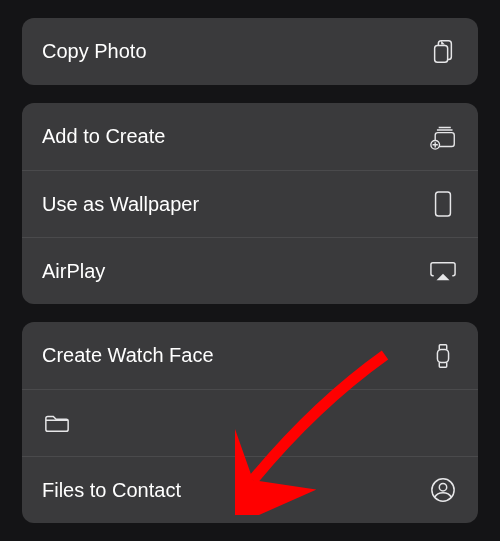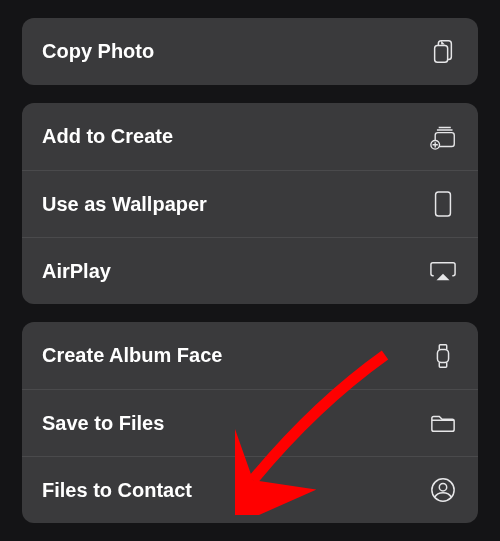--- a/index.html
+++ b/index.html
@@ -19,21 +19,21 @@
     overflow: hidden;
   }
   .menu-item {
     display: flex;
     align-items: center;
     justify-content: space-between;
     height: 67px;
     padding: 0 20px;
     color: #fff;
     font-size: 20px;
-    font-weight: 700;
+    font-weight: 400;
     border-top: 1px solid #4a4a4c;
     cursor: pointer;
   }
   .menu-item:first-child { border-top: none; }
   .icon {
     display: flex;
     align-items: center;
     justify-content: center;
     color: #e6e6e8;
     width: 30px;
@@ -91,31 +91,30 @@
       <svg viewBox="0 0 28 22" fill="none" stroke="currentColor" stroke-width="1.6">
         <path d="M4 16 h-1 a2 2 0 0 1 -2 -2 V4 a2 2 0 0 1 2-2 h22 a2 2 0 0 1 2 2 v10 a2 2 0 0 1 -2 2 h-1"></path>
         <path d="M14 14 l7 7 h-14 z" fill="currentColor" stroke="none"></path>
       </svg>
     </span>
   </div>
 </div>
 
 <div class="group" style="margin-bottom:0;">
   <div class="menu-item">
-    <span>Create Album Face</span>
+    <span>Create Watch Face</span>
     <span class="icon">
       <svg viewBox="0 0 18 28" fill="none" stroke="currentColor" stroke-width="1.6">
         <rect x="3" y="7" width="12" height="14" rx="4"></rect>
         <path d="M5 7 V3 a1 1 0 0 1 1-1 h6 a1 1 0 0 1 1 1 V7"></path>
         <path d="M5 21 V25 a1 1 0 0 0 1 1 h6 a1 1 0 0 0 1-1 V21"></path>
       </svg>
     </span>
   </div>
   <div class="menu-item">
-    <span>Save to Files</span>
     <span class="icon">
       <svg viewBox="0 0 28 22" fill="none" stroke="currentColor" stroke-width="1.6">
         <path d="M2 6 a2 2 0 0 1 2-2 h6 l3 3 h11 a2 2 0 0 1 2 2 v9 a2 2 0 0 1 -2 2 H4 a2 2 0 0 1 -2-2 z"></path>
         <path d="M2 8 h24"></path>
       </svg>
     </span>
   </div>
   <div class="menu-item">
     <span>Files to Contact</span>
     <span class="icon">

